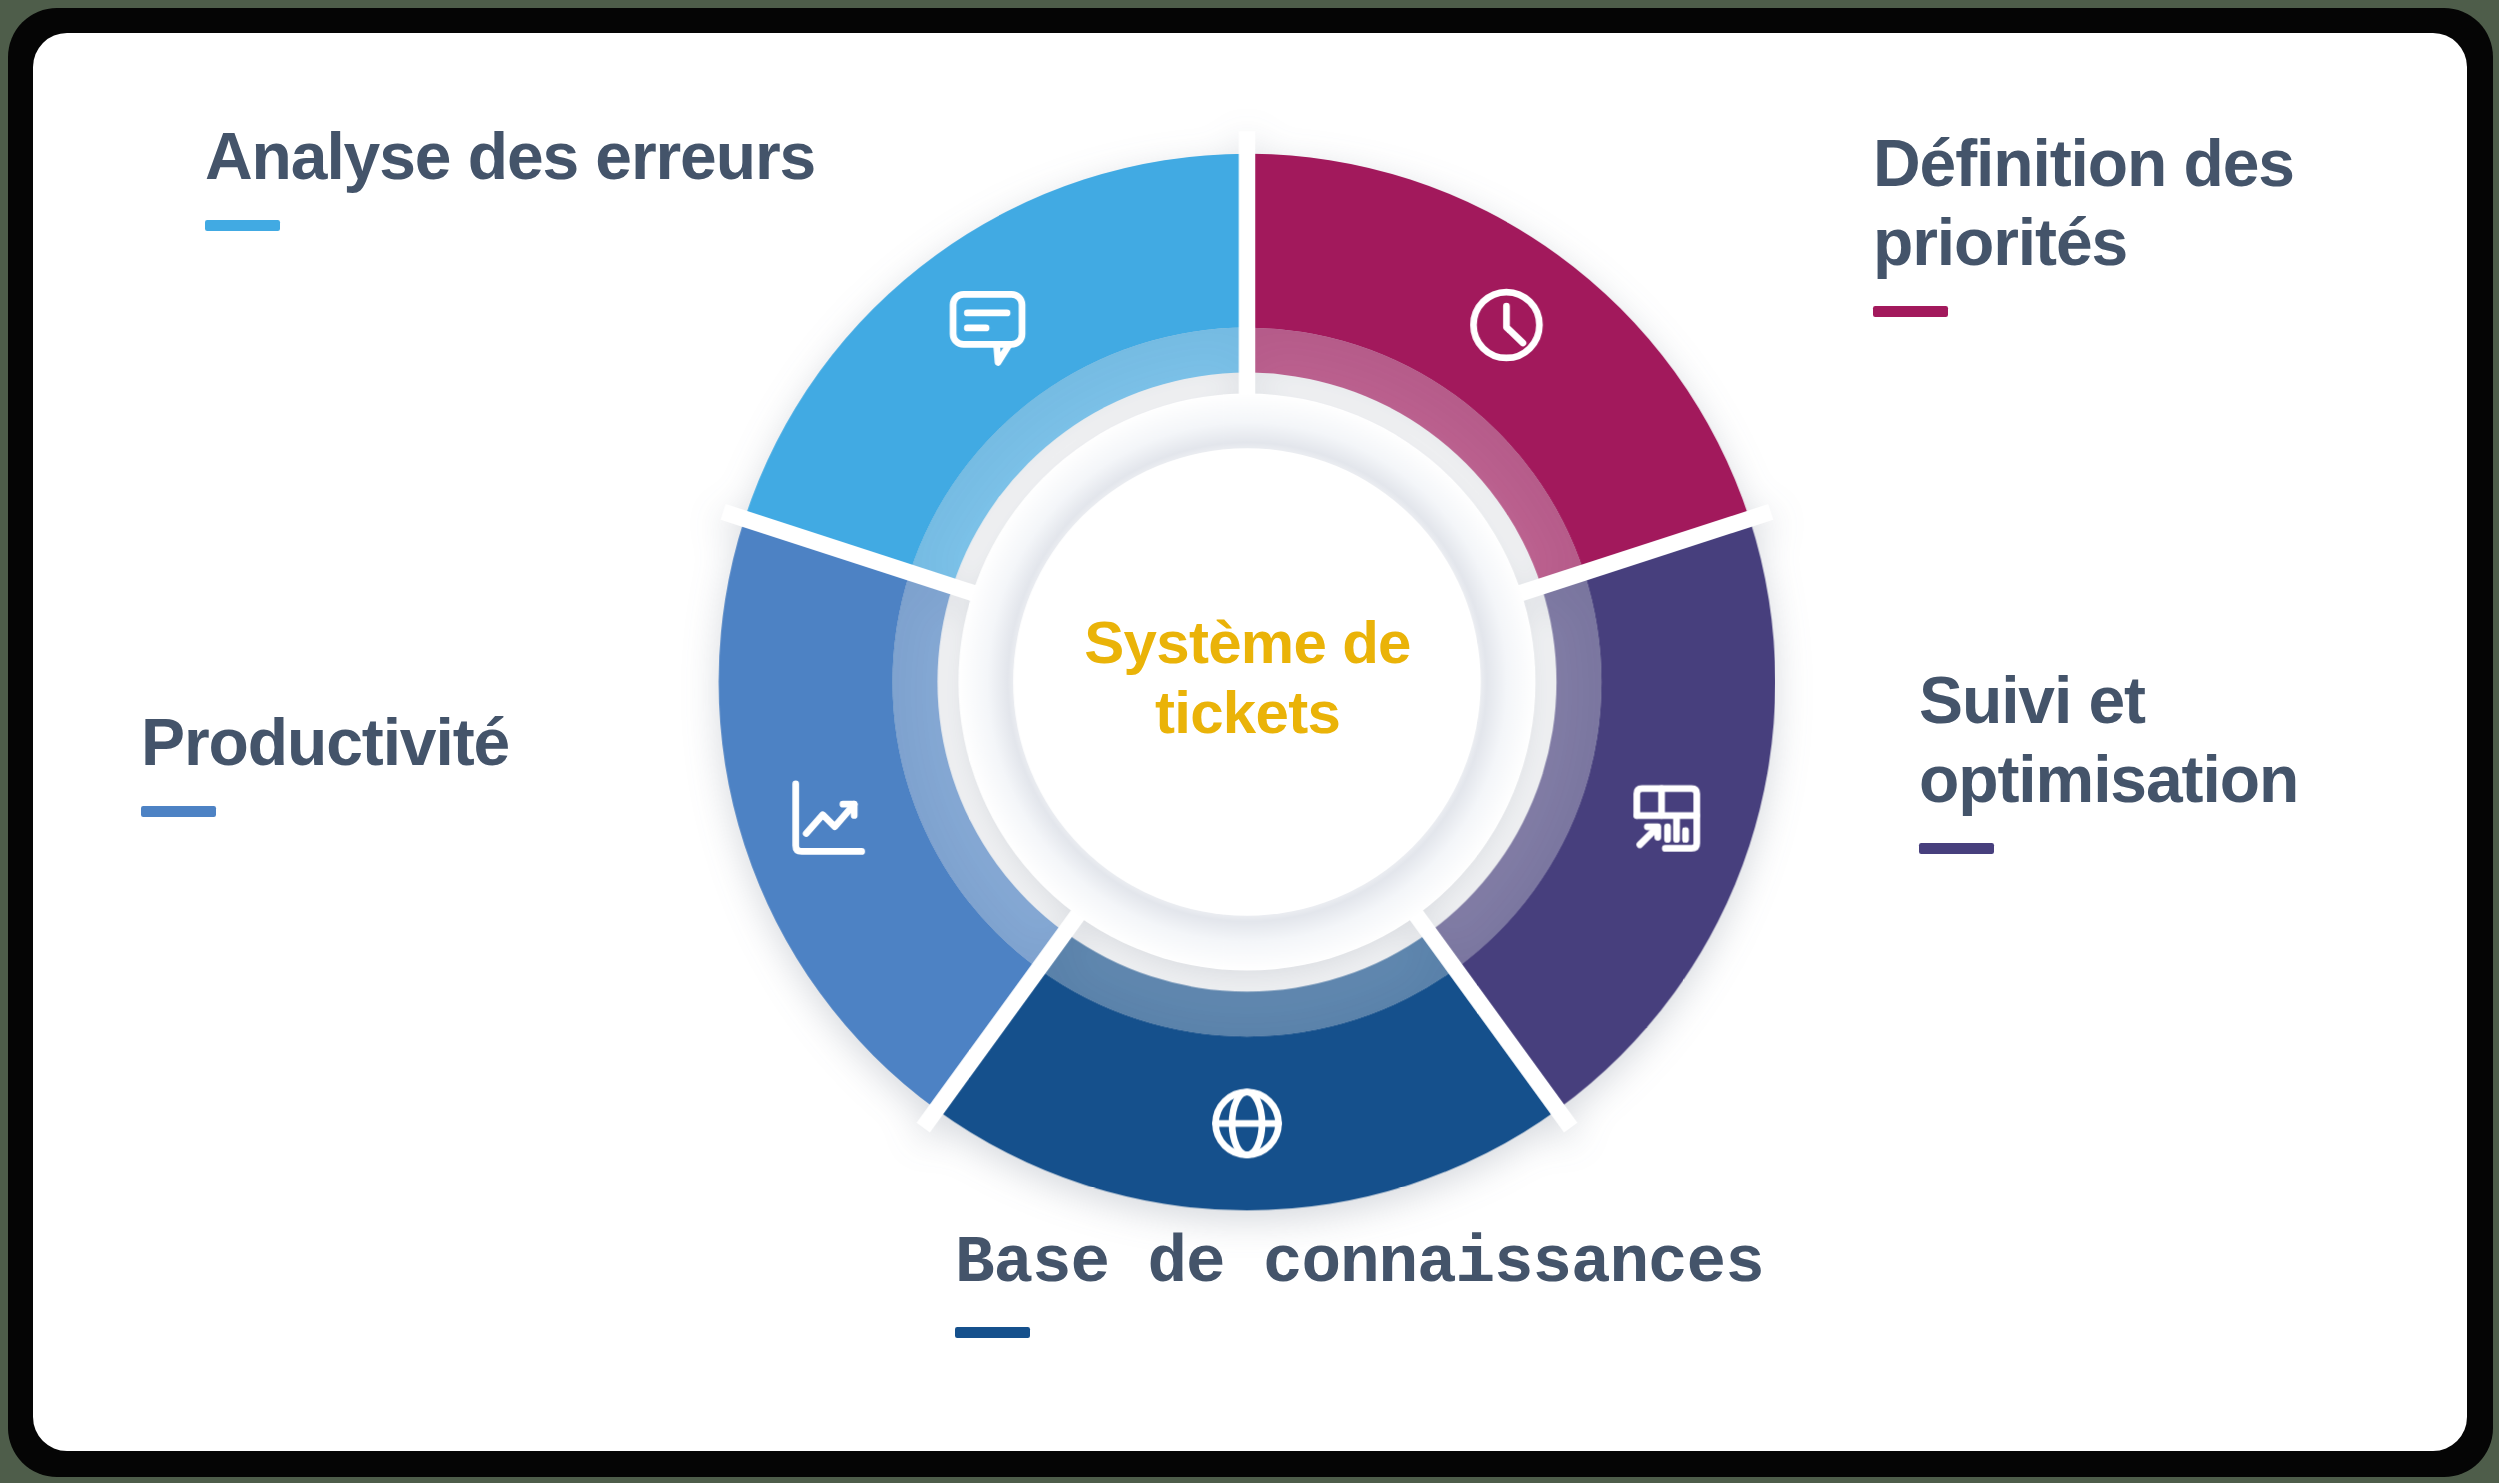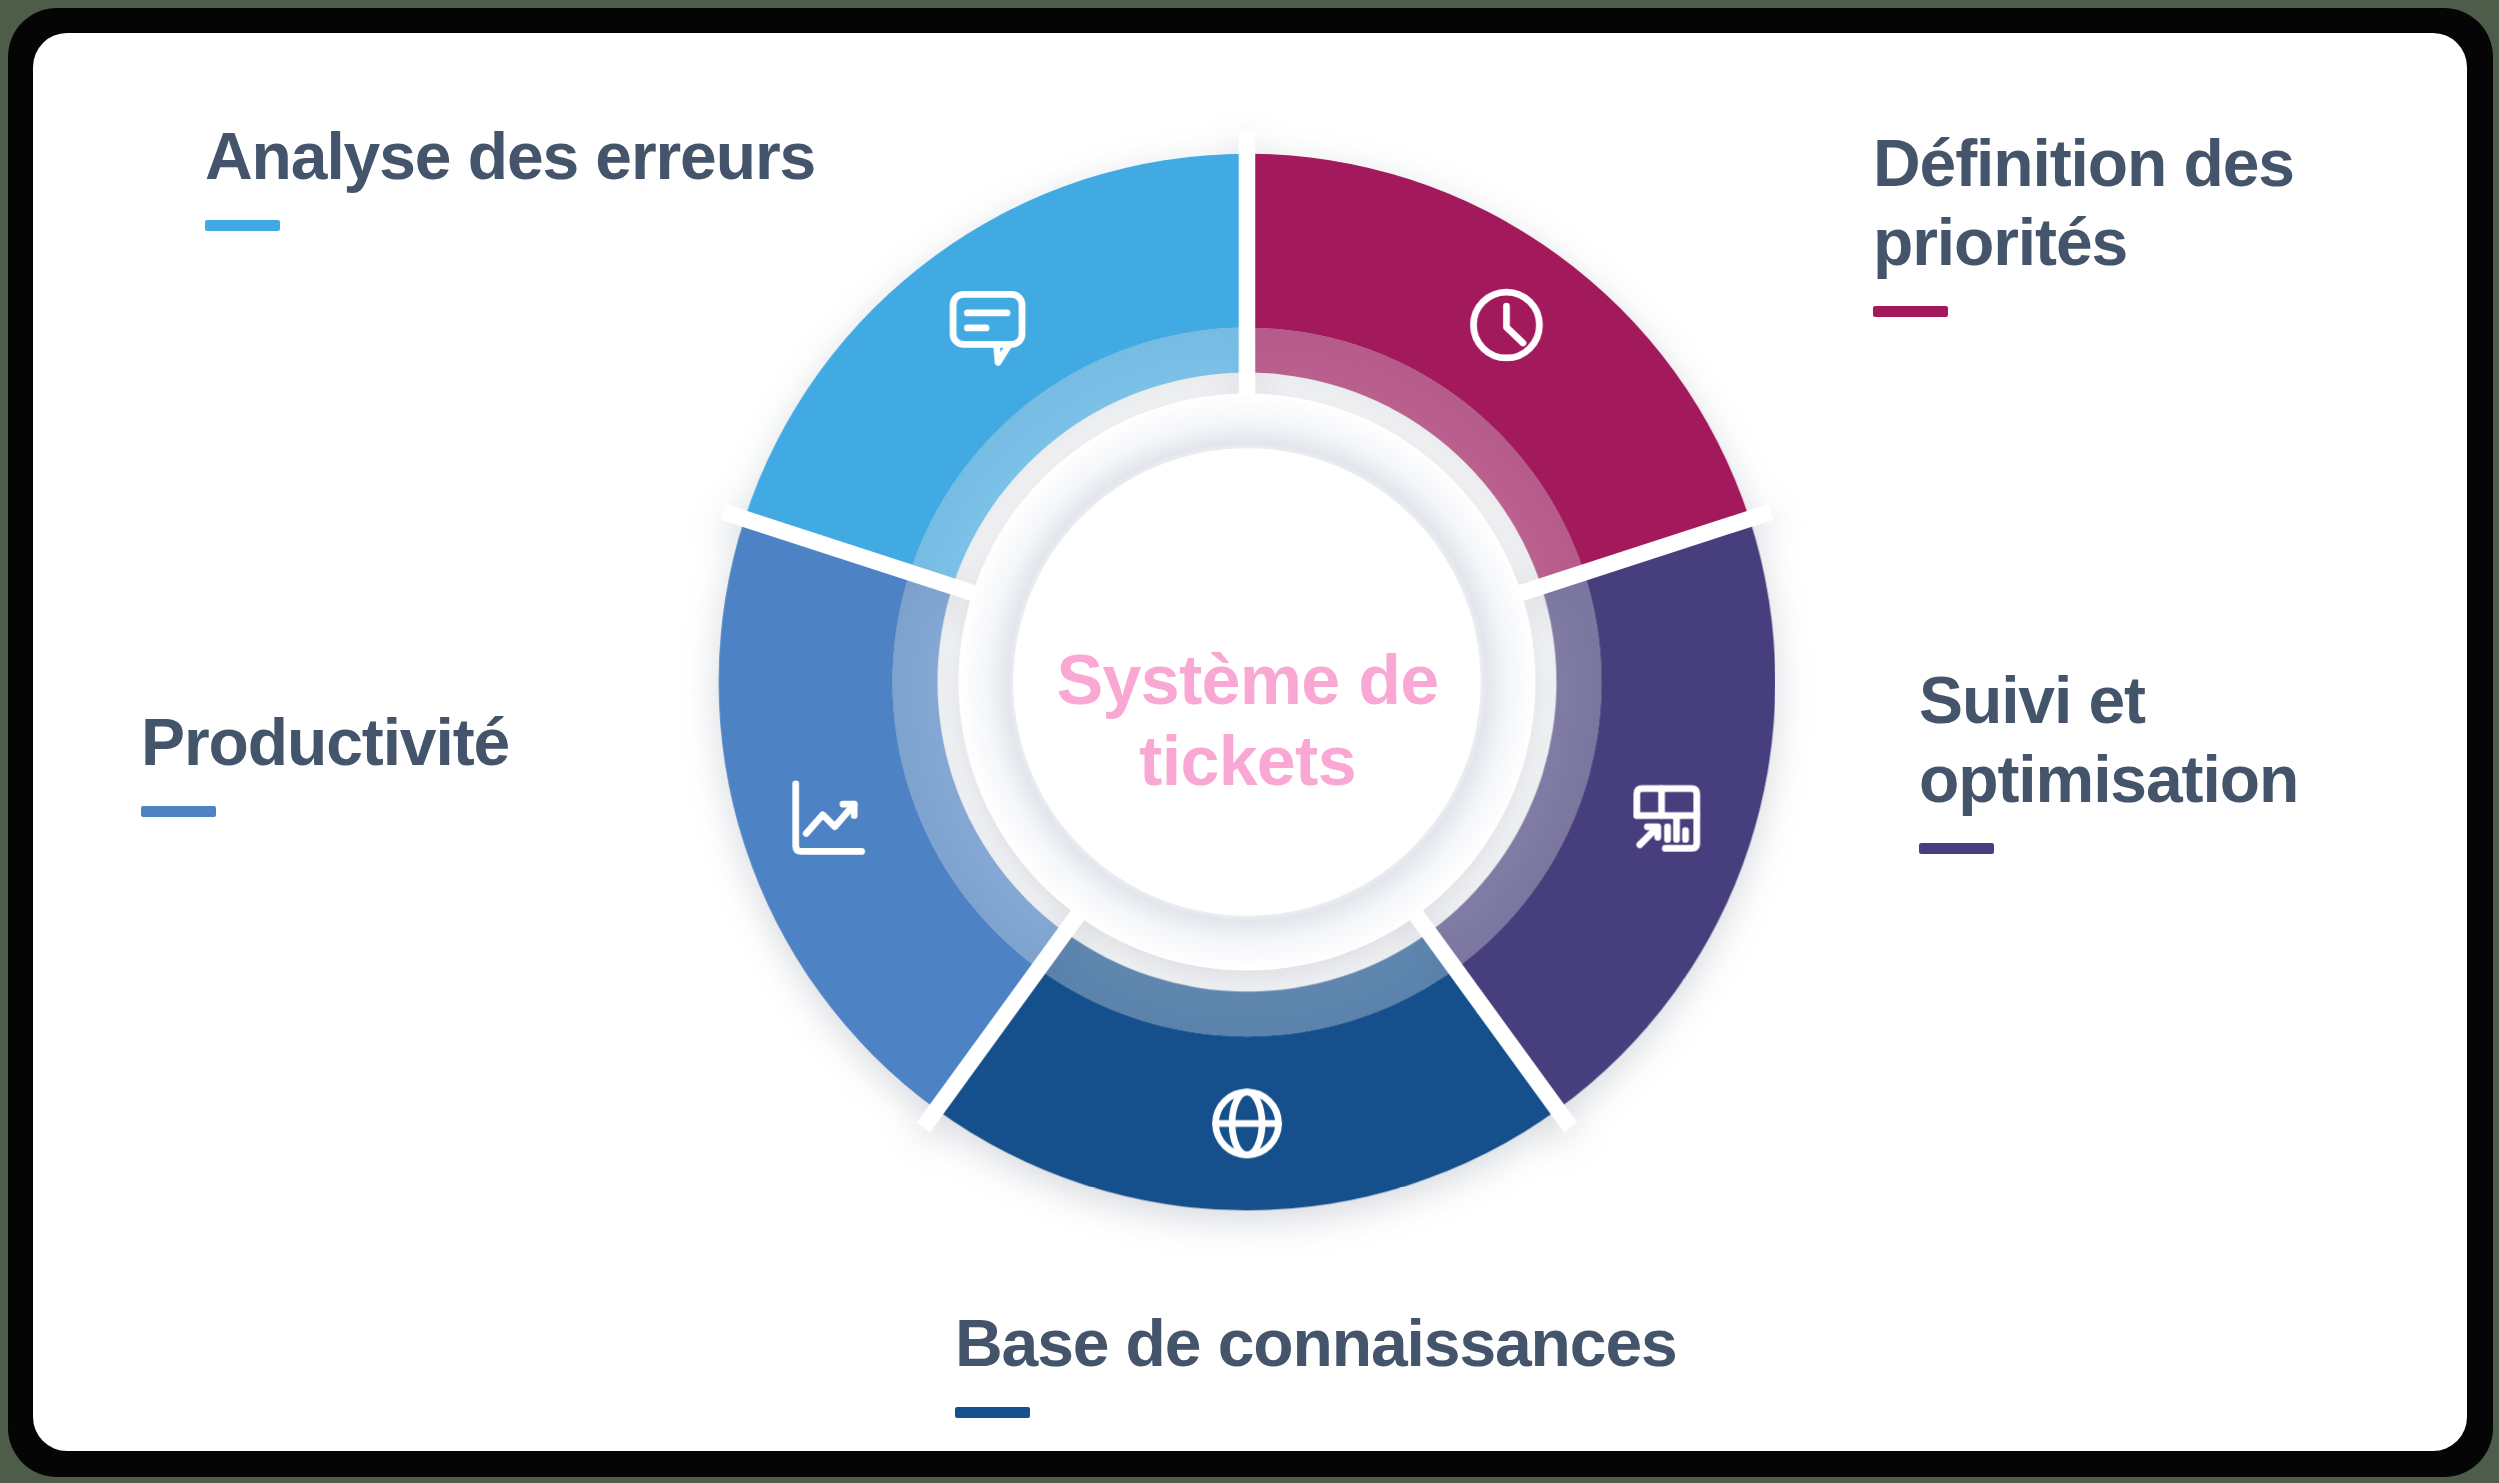--- a/index.html
+++ b/index.html
@@ -3,32 +3,32 @@
 <meta charset="utf-8">
 <style>
   html,body{margin:0;padding:0;}
   body{background:#4e5d4a;font-family:"Liberation Sans",sans-serif;}
   .page{position:relative;width:2500px;height:1484px;background:#4e5d4a;overflow:hidden;}
   .frame{position:absolute;inset:7.5px;background:#050505;border-radius:49px;}
   .card{position:absolute;inset:25.5px;background:#ffffff;border-radius:34px;}
   #donut{position:absolute;left:0;top:0;width:2500px;height:1484px;}
   #donut-root{filter:drop-shadow(0px 14px 24px rgba(68,84,106,0.22));}
   .center-title{
-    position:absolute;left:1015px;top:640px;width:465px;
-    text-align:center;color:#f9a8d4;font-size:70px;font-weight:700;
+    position:absolute;left:1015px;top:608px;width:465px;
+    text-align:center;color:#eab308;font-size:60px;font-weight:700;
     line-height:1.16;letter-spacing:-0.7px;
   }
   .label{position:absolute;color:#44546A;font-weight:700;}
   .label .txt{font-size:66px;line-height:1.2;letter-spacing:-1.1px;}
   .label .bar{width:75px;height:10.5px;margin-top:24px;border-radius:2.2px;}
   .label-analyse{left:205px;top:117px;width:749px;}
   .label-priorites{left:1873px;top:124px;width:525px;}
   .label-productivite{left:141px;top:695px;width:525px;margin-top:8px;}
   .label-suivi{left:1873px;top:661px;width:435px;margin-left:46px;}
-  .label-base{left:955px;top:1304px;width:899px;}
+  .label-base{left:955px;top:1224px;width:899px;font-family:Liberation Mono, monospace;}
 </style>
 </head>
 <body>
 
 <div class="page">
   <div class="frame">
     <div class="card"></div>
   </div>
 
   <svg id="donut" viewBox="0 0 3336 1980" xmlns="http://www.w3.org/2000/svg">

